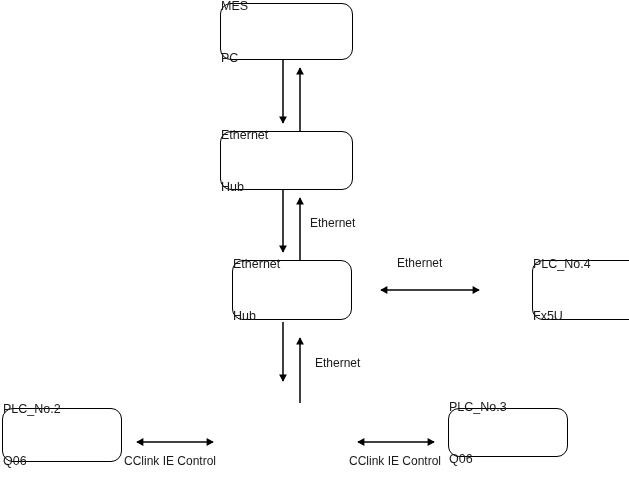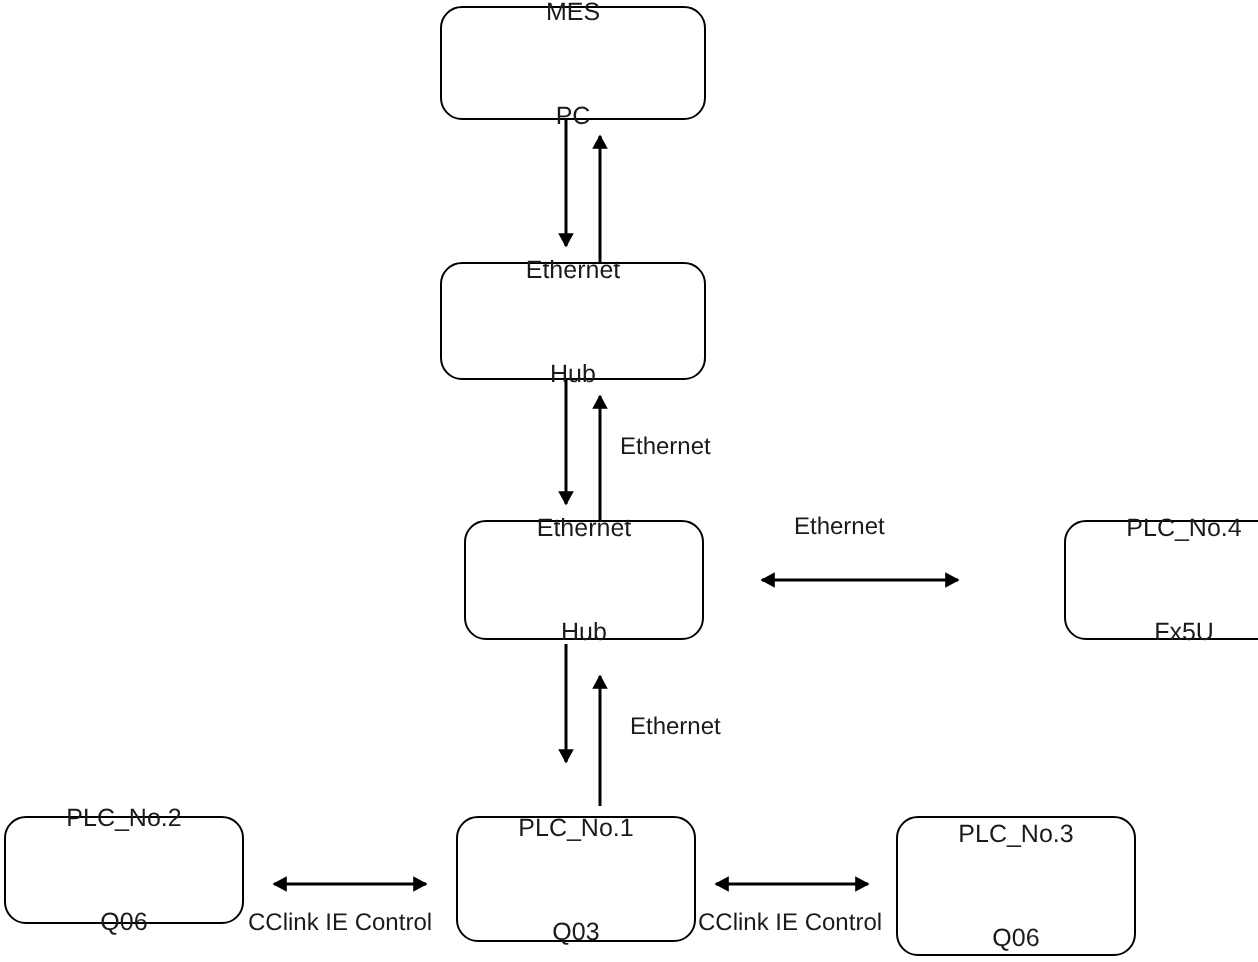--- a/index.html
+++ b/index.html
@@ -16,21 +16,21 @@
     overflow: hidden;
   }
   .node {
     position: absolute;
     box-sizing: border-box;
     border: 1.3px solid #000000;
     border-radius: 11px;
     background: #ffffff;
     display: flex;
     flex-direction: column;
-    align-items: center;
+    align-items: flex-start;
     justify-content: center;
     color: #1a1a1a;
     font-size: 12.5px;
     line-height: 16px;
     z-index: 2;
     gap: 36px;
   }
   .node .ln { display: block; white-space: nowrap; }
   .edge-label {
     position: absolute;
@@ -109,26 +109,22 @@
   <div class="node" style="left:508px; top:260px; width:120px; height:60px;margin-left:24px;">
     <span class="ln">PLC_No.4</span>
     <span class="ln">Fx5U</span>
   </div>
 
   <div class="node" style="left:2px; top:408px; width:120px; height:54px;">
     <span class="ln">PLC_No.2</span>
     <span class="ln">Q06</span>
   </div>
 
-  <div class="node" style="left:228px; top:408px; width:120px; height:63px;">
-    <span class="ln">PLC_No.1</span>
-    <span class="ln">Q03</span>
-  </div>
 
-  <div class="node" style="left:448px; top:408px; width:120px; height:70px;">
+  <div class="node" style="left:448px; top:408px; width:120px; height:49px;">
     <span class="ln">PLC_No.3</span>
     <span class="ln">Q06</span>
   </div>
 
   <div class="edge-label" style="left:310px; top:216px;">Ethernet</div>
 
   <div class="edge-label" style="left:397px; top:256px;">Ethernet</div>
 
   <div class="edge-label" style="left:315px; top:356px;">Ethernet</div>
 

